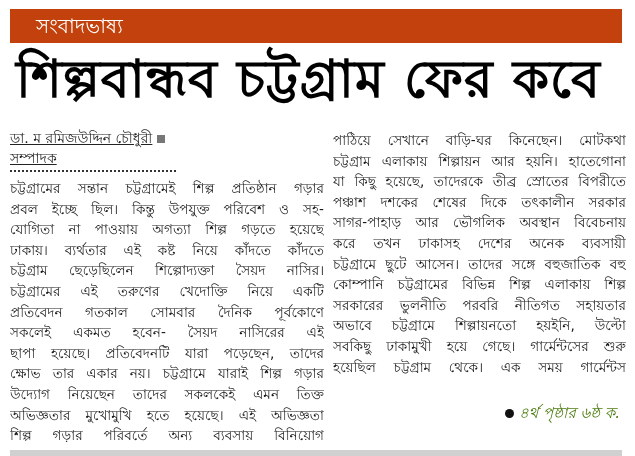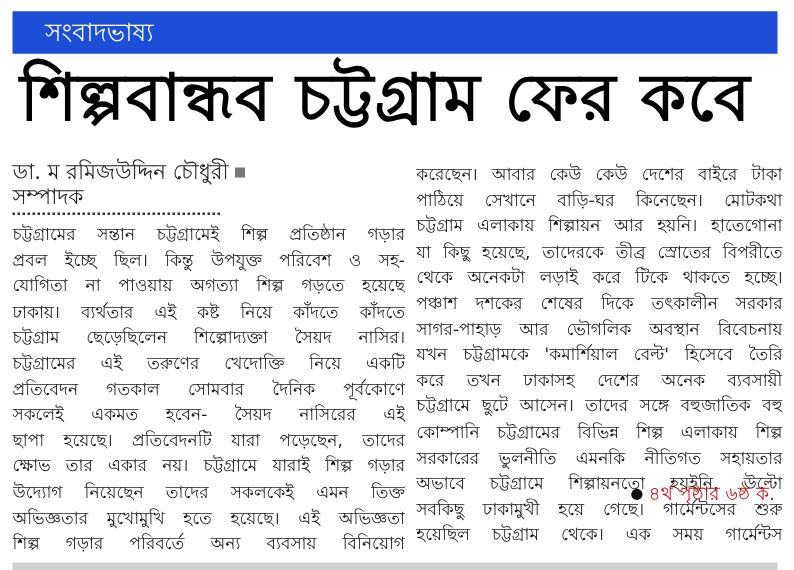--- a/index.html
+++ b/index.html
@@ -3,51 +3,51 @@
   <meta charset="utf-8">
   <style>
     html, body { margin:0; padding:0; }
     body {
       width:635px; height:456px; overflow:hidden; background:#ffffff;
       font-family: "DejaVu Sans", "Liberation Sans", sans-serif; color:#1a1a1a;
       position:relative;
     }
     .kicker {
       position:absolute; left:10px; top:9px; width:612px; height:34px;
-      background:#1d4ed8;
+      background:#c2410c;
     }
     .kicker-text {
       position:absolute; left:26px; top:3px; color:#ffffff; font-size:20px; line-height:28px;
       white-space:nowrap;
     }
     .headline {
       position:absolute; left:16px; top:46px; width:625px; height:66px;
       font-size:52px; line-height:66px; font-weight:bold; color:#000;
       white-space:nowrap; letter-spacing:1px;
     }
     .byline {
       position:absolute; left:10px; top:128px; width:300px;
-      font-size:17px; line-height:20px; color:#222;
+      font-size:14px; line-height:20px; color:#222;text-decoration:underline;
     }
     .byline .square {
       display:inline-block; width:8px; height:8px; background:#777; margin-left:5px; vertical-align:middle;
     }
     .dots {
       position:absolute; left:10px; top:170px; width:166px; height:0;
       border-top:2px dotted #333;
     }
     .col {
       position:absolute; font-size:13.6px; line-height:20.6px; color:#1a1a1a;
       text-align:justify; text-align-last:justify;
     }
     .col .line { display:block; white-space:nowrap; overflow:hidden; text-align:justify; text-align-last:justify; }
     .col-left { left:10px; top:178px; width:314px; }
     .col-right { left:333px; top:130px; width:293px; }
     .jump {
-      position:absolute; right:15px; top:384px; font-size:15px; line-height:22px; color:#b91c1c; white-space:nowrap;
+      position:absolute; right:15px; top:402px; font-size:15px; line-height:22px; color:#4d7c0f; white-space:nowrap;font-style:italic;
     }
     .jump .bullet {
       display:inline-block; width:9px; height:9px; border-radius:50%; background:#111; margin-right:5px; vertical-align:middle;
     }
     .footer-bar {
       position:absolute; left:10px; top:450px; width:612px; height:6px; background:#d0d0d0;
     }
   </style>
 </head>
 <body>
@@ -77,32 +77,29 @@
   <span class="line">প্রতিবেদন গতকাল সোমবার দৈনিক পূর্বকোণে</span>
   <span class="line">সকলেই একমত হবেন- সৈয়দ নাসিরের এই</span>
   <span class="line">ছাপা হয়েছে। প্রতিবেদনটি যারা পড়েছেন, তাদের</span>
   <span class="line">ক্ষোভ তার একার নয়। চট্টগ্রামে যারাই শিল্প গড়ার</span>
   <span class="line">উদ্যোগ নিয়েছেন তাদের সকলকেই এমন তিক্ত</span>
   <span class="line">অভিজ্ঞতার মুখোমুখি হতে হয়েছে। এই অভিজ্ঞতা</span>
   <span class="line">শিল্প গড়ার পরিবর্তে অন্য ব্যবসায় বিনিয়োগ</span>
 </div>
 
 <div class="col col-right">
-  <span class="line">করেছেন। আবার কেউ কেউ দেশের বাইরে টাকা</span>
   <span class="line">পাঠিয়ে সেখানে বাড়ি-ঘর কিনেছেন। মোটকথা</span>
   <span class="line">চট্টগ্রাম এলাকায় শিল্পায়ন আর হয়নি। হাতেগোনা</span>
   <span class="line">যা কিছু হয়েছে, তাদেরকে তীব্র স্রোতের বিপরীতে</span>
-  <span class="line">থেকে অনেকটা লড়াই করে টিকে থাকতে হচ্ছে।</span>
   <span class="line">পঞ্চাশ দশকের শেষের দিকে তৎকালীন সরকার</span>
   <span class="line">  সাগর-পাহাড় আর ভৌগলিক অবস্থান বিবেচনায়</span>
-  <span class="line">যখন চট্টগ্রামকে 'কমার্শিয়াল বেল্ট' হিসেবে তৈরি</span>
   <span class="line">করে তখন ঢাকাসহ দেশের অনেক ব্যবসায়ী</span>
   <span class="line">চট্টগ্রামে ছুটে আসেন। তাদের সঙ্গে বহুজাতিক বহু</span>
   <span class="line">কোম্পানি চট্টগ্রামের বিভিন্ন শিল্প এলাকায় শিল্প</span>
-  <span class="line">সরকারের ভুলনীতি এমনকি নীতিগত সহায়তার</span>
+  <span class="line">সরকারের ভুলনীতি পরবরি নীতিগত সহায়তার</span>
   <span class="line">অভাবে চট্টগ্রামে শিল্পায়নতো হয়ইনি, উল্টো</span>
   <span class="line">সবকিছু ঢাকামুখী হয়ে গেছে। গার্মেন্টসের শুরু</span>
   <span class="line">হয়েছিল চট্টগ্রাম থেকে। এক সময় গার্মেন্টস</span>
 </div>
 
 <div class="jump">
   <span class="bullet"></span><span>৪র্থ পৃষ্ঠার ৬ষ্ঠ ক.</span>
 </div>
 
 <div class="footer-bar"></div>

